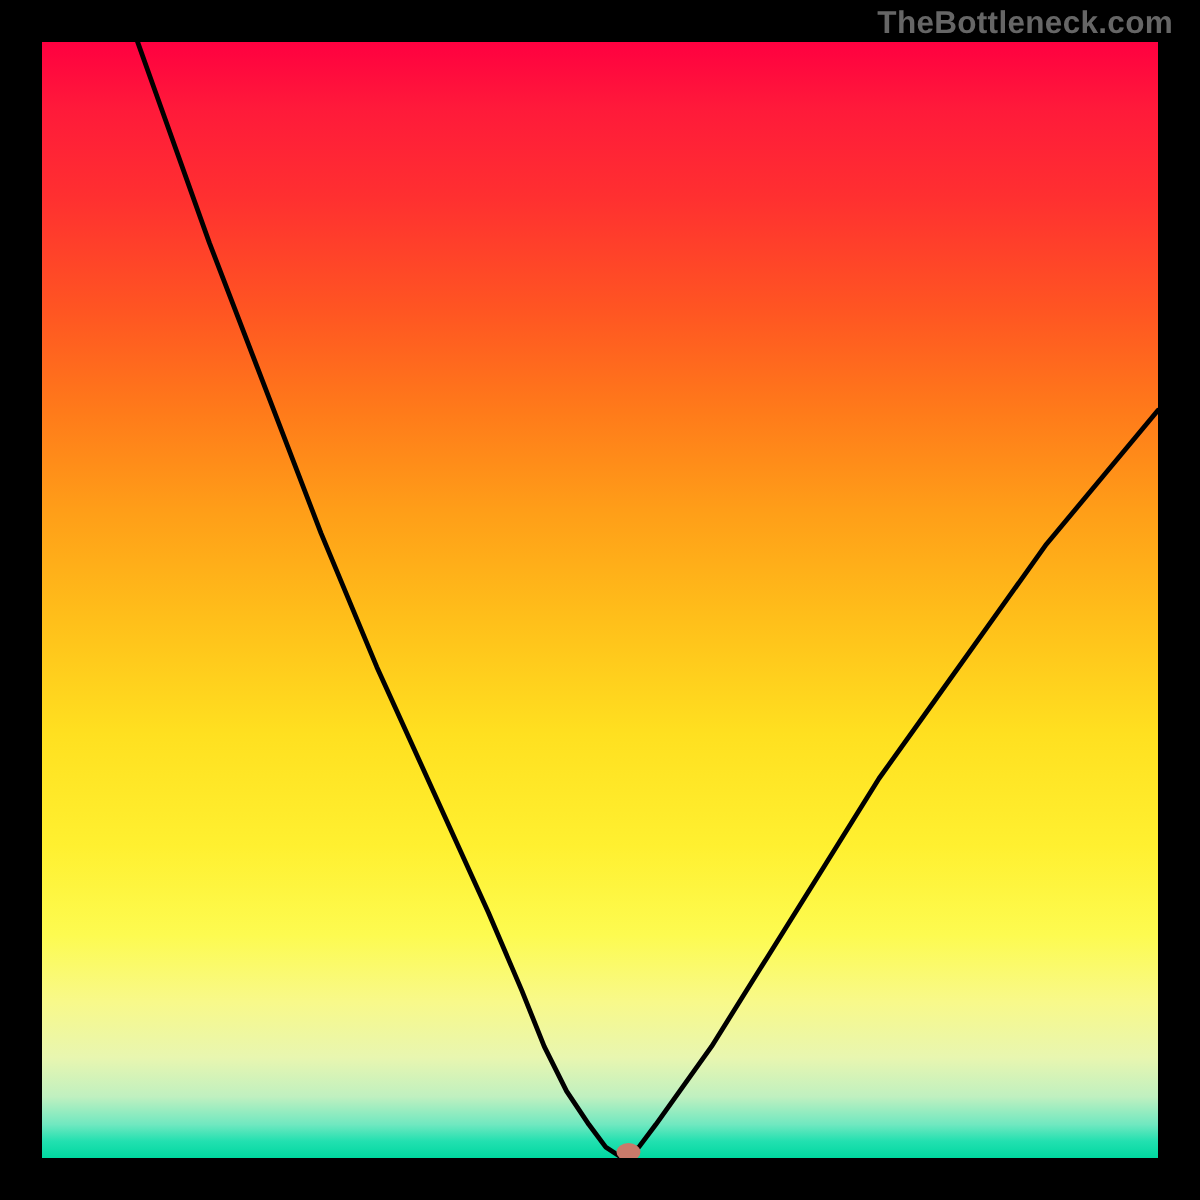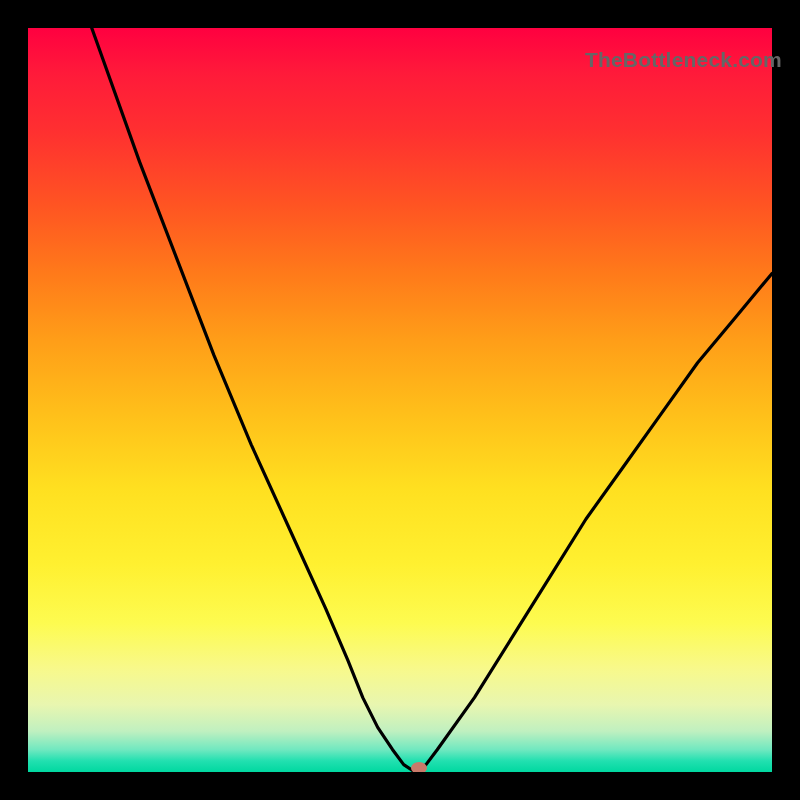--- a/index.html
+++ b/index.html
@@ -69,21 +69,20 @@
   }
   .watermark {
     position: absolute;
     top: 4px;
     right: 18px;
     font-family: Arial, Helvetica, sans-serif;
     font-size: 21px;
     font-weight: 600;
     color: #666666;
     letter-spacing: 0.2px;
-    margin-top: 44px;
   }
 </style>
 </head>
 <body>
 
 <div class="frame">
   <div class="plot-area">
     <div class="gradient"></div>
     <svg class="curve" viewBox="0 0 744 744" preserveAspectRatio="none">
       <path id="curve-path" d="M0.0 -186.0 L37.2 -74.4 L74.4 29.8 L111.6 133.9 L148.8 230.6 L186.0 327.4 L223.2 416.6 L260.4 498.5 L297.6 580.3 L319.9 632.4 L334.8 669.6 L349.7 699.4 L364.6 721.7 L375.7 736.6 L386.9 744.0 L398.0 736.6 L409.2 721.7 L446.4 669.6 L483.6 610.1 L520.8 550.6 L558.0 491.0 L595.2 439.0 L632.4 386.9 L669.6 334.8 L706.8 290.2 L744.0 245.5 " stroke="#000000" stroke-width="3.2" fill="none" stroke-linejoin="round" stroke-linecap="round"></path>

